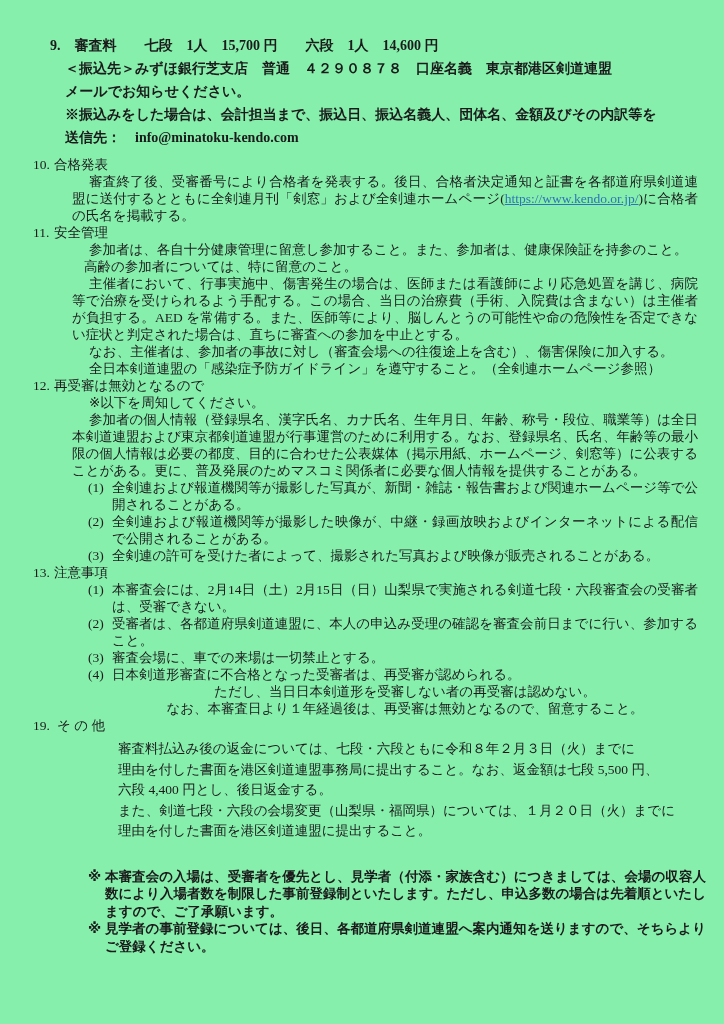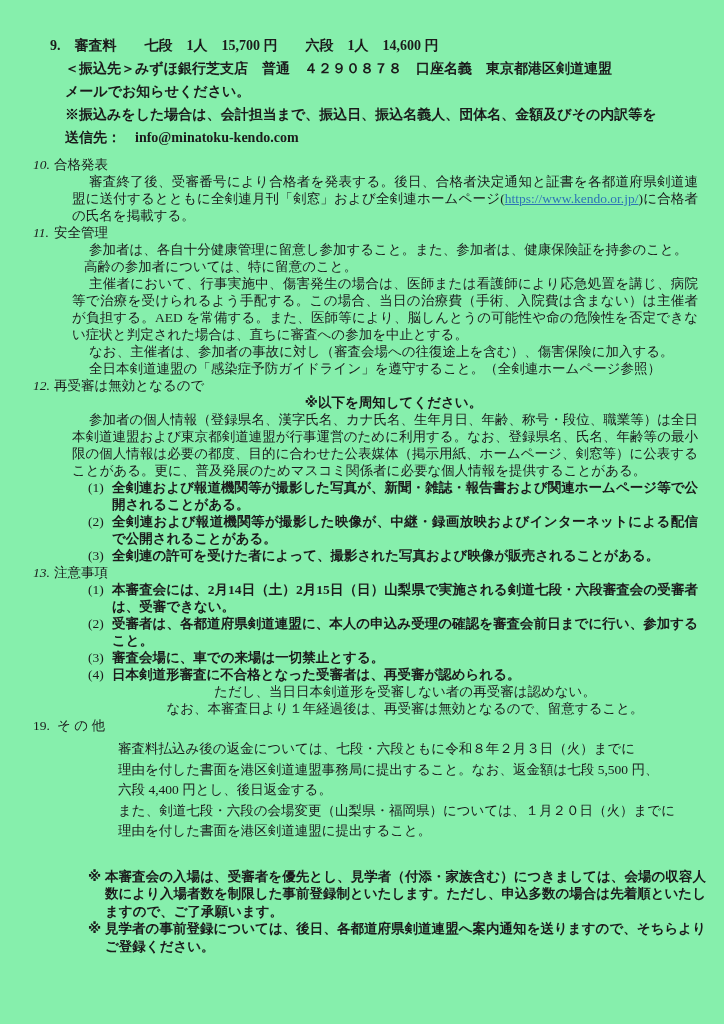--- a/index.html
+++ b/index.html
@@ -9,45 +9,45 @@
     font-family:"Liberation Serif","DejaVu Serif",serif;
     font-size:13.5px; line-height:17px; color:#1b1b1b;
     overflow:hidden;
   }
   
   .sec9 { font-weight:bold; line-height:23px; font-size:14px; margin-left:17px; margin-bottom:7px; }
   .sec9 .indent { margin-left:15px; }
   .email { font-family:"Liberation Serif","DejaVu Serif",serif; }
   
   .sect-head { display:flex; }
-  .sect-head .num { flex:none; width:21px;font-style:italic; }
+  .sect-head .num { flex:none; width:21px; }
   
   .para { margin-left:39px; text-indent:17px; text-align:justify; }
   .para-flush { margin-left:51px; text-align:justify; }
   
   .item { display:flex; margin-left:55px; }
   .item .marker { flex:none; width:24px; }
-  .item .itxt { flex:1; text-align:justify;font-weight:bold; }
+  .item .itxt { flex:1; text-align:justify; }
   .sub-line { margin-left:79px;text-align:center; }
   
   .sec14-head { display:flex; margin-bottom:5px; }
   .sec14-head .num { flex:none; width:24px; }
   .sec14-line { margin-left:85px; line-height:20.5px; }
   
   .notes {
     margin-top:26px; margin-right:-8px;
     font-family:"Liberation Sans","DejaVu Sans",sans-serif;
     font-weight:bold; font-size:13.5px; line-height:17.5px;
   }
   .note { display:flex; margin-left:55px; }
   .note .marker { flex:none; width:17px; }
   .note .ntxt { flex:1; text-align:justify; }
   .gothic-bold {
     font-family:"Liberation Sans","DejaVu Sans",sans-serif;
-    font-weight:bold; margin-left:56px;text-align:center;
+    font-weight:normal; margin-left:56px;
   }
   .link { color:#2e75b6; text-decoration:underline; cursor:pointer; }
 </style>
 </head>
 <body>
 
 <div class="page">
 
   <div class="sec9">
     <div>9.　審査料　　七段　1人　15,700 円　　六段　1人　14,600 円</div>

